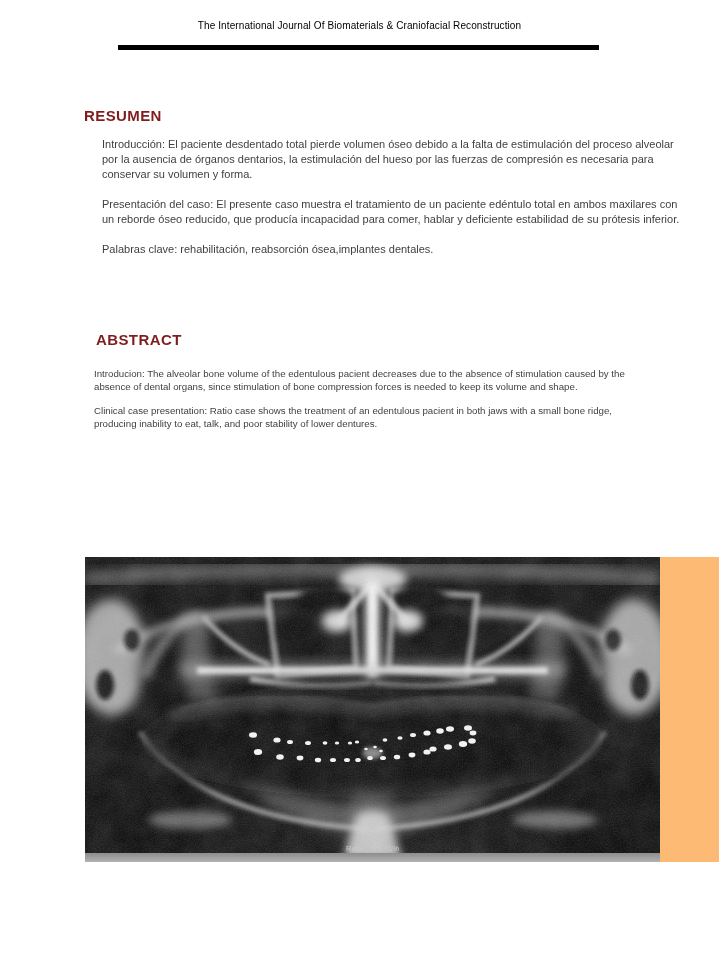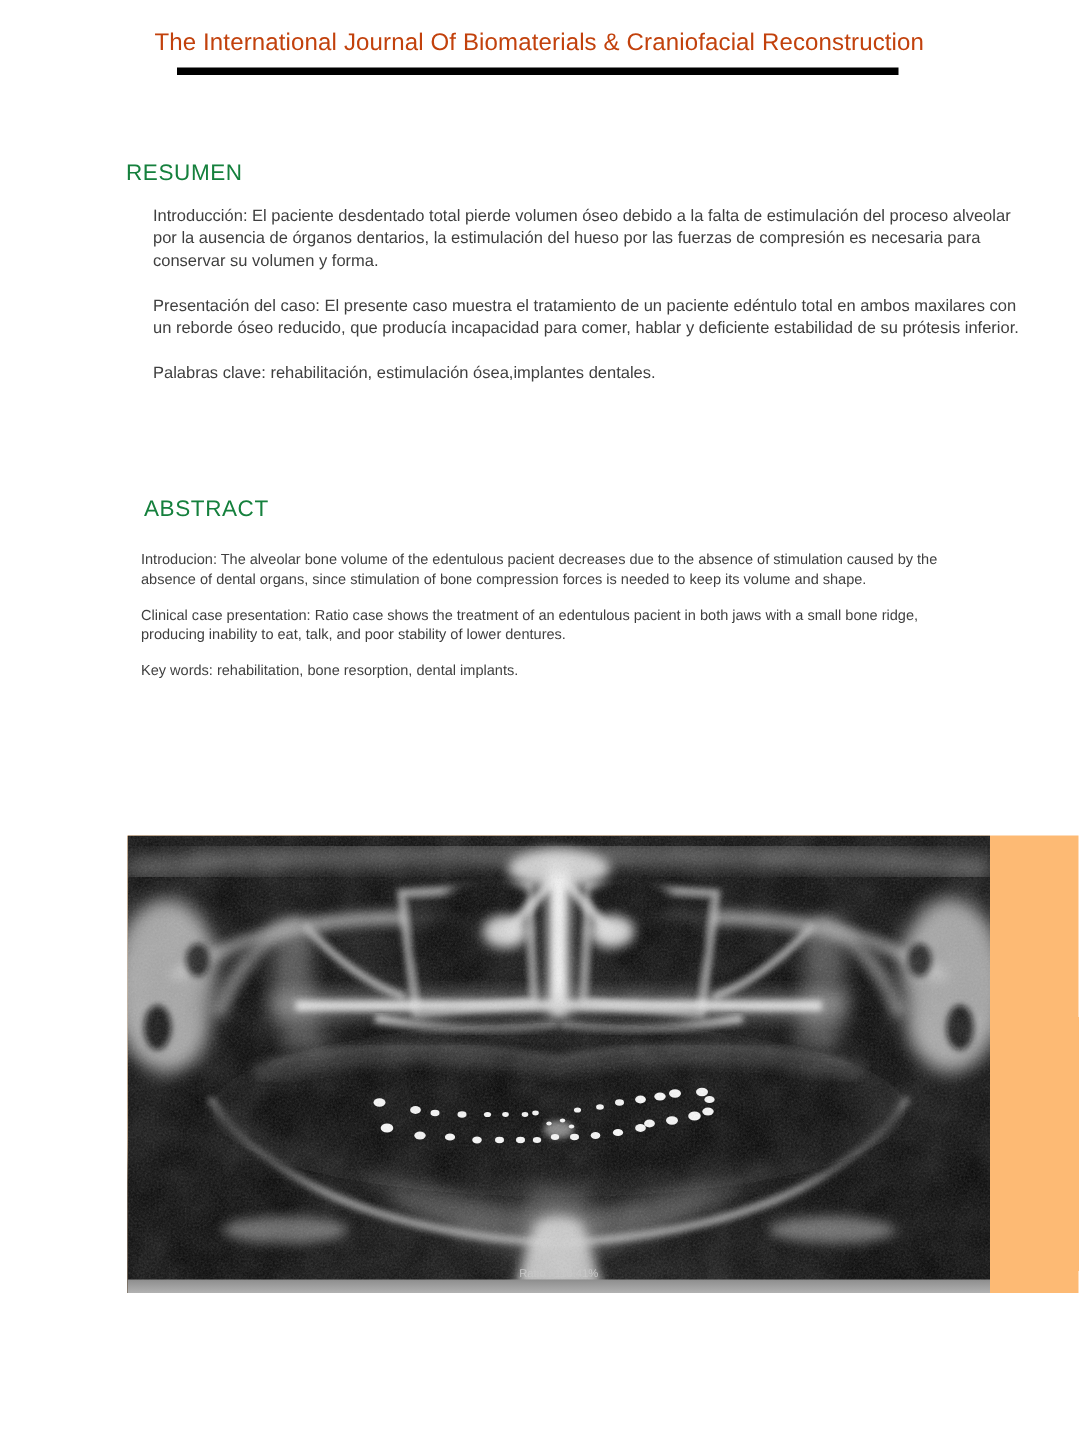--- a/index.html
+++ b/index.html
@@ -4,27 +4,27 @@
 <style>
   html,body{margin:0;padding:0;}
   body{
     width:719px;height:959px;position:relative;overflow:hidden;
     background:#ffffff;
     font-family:"Liberation Sans", sans-serif;
     -webkit-font-smoothing:antialiased;
   }
   .journal-title{
     position:absolute;top:20px;left:0;width:719px;
-    text-align:center;font-size:16px;color:#c2410c;letter-spacing:0.1px;
+    text-align:center;font-size:10px;color:#000000;letter-spacing:0.1px;
   }
   .title-rule{
     position:absolute;top:45px;left:118px;width:481px;height:5px;background:#000;
   }
   .section-heading{
-    position:absolute;font-size:15px;color:#15803d;letter-spacing:0.4px;font-weight:400;
+    position:absolute;font-size:15px;color:#7f1d1d;letter-spacing:0.4px;font-weight:700;
   }
   #resumen-heading{left:84px;top:107px;}
   #abstract-heading{left:96px;top:331px;}
   .es-body{
     position:absolute;left:84px;top:137px;width:578px;
     font-size:11px;line-height:15px;color:#3f3f3f;margin-left:18px;
   }
   .es-body p{margin:0 0 15px 0;}
   .en-body{
     position:absolute;left:94px;top:368px;width:560px;
@@ -41,29 +41,28 @@
 <body>
 
 <div class="journal-title">The International Journal Of Biomaterials &amp; Craniofacial Reconstruction</div>
 <div class="title-rule"></div>
 
 <div class="section-heading" id="resumen-heading">RESUMEN</div>
 
 <div class="es-body">
   <p>Introducción: El paciente desdentado total pierde volumen óseo debido a la falta de estimulación del proceso alveolar por la ausencia de órganos dentarios, la estimulación del hueso por las fuerzas de compresión es necesaria para conservar su volumen y forma.</p>
   <p>Presentación del caso: El presente caso muestra el tratamiento de un paciente edéntulo total en ambos maxilares con un reborde óseo reducido, que producía incapacidad para comer, hablar y deficiente estabilidad de su prótesis inferior.</p>
-  <p>Palabras clave: rehabilitación, estimulación ósea,implantes dentales.</p>
+  <p>Palabras clave: rehabilitación, reabsorción ósea,implantes dentales.</p>
 </div>
 
 <div class="section-heading" id="abstract-heading">ABSTRACT</div>
 
 <div class="en-body">
   <p>Introducion: The alveolar bone volume of the edentulous pacient decreases due to the absence of stimulation caused by the absence of dental organs, since stimulation of bone compression forces is needed to keep its volume and shape.</p>
   <p>Clinical case presentation: Ratio case shows the treatment of an edentulous pacient in both jaws with a small bone ridge, producing inability to eat, talk, and poor stability of lower dentures.</p>
-  <p>Key words: rehabilitation, bone resorption, dental implants.</p>
 </div>
 
 <div class="xray-figure">
   <svg width="575" height="305" viewBox="0 0 575 305" xmlns="http://www.w3.org/2000/svg">
     <defs>
       <filter id="b2" x="-50%" y="-50%" width="200%" height="200%">
           <feGaussianBlur stdDeviation="2"></feGaussianBlur>
         </filter>
       <filter id="b4" x="-50%" y="-50%" width="200%" height="200%">
           <feGaussianBlur stdDeviation="4"></feGaussianBlur>

